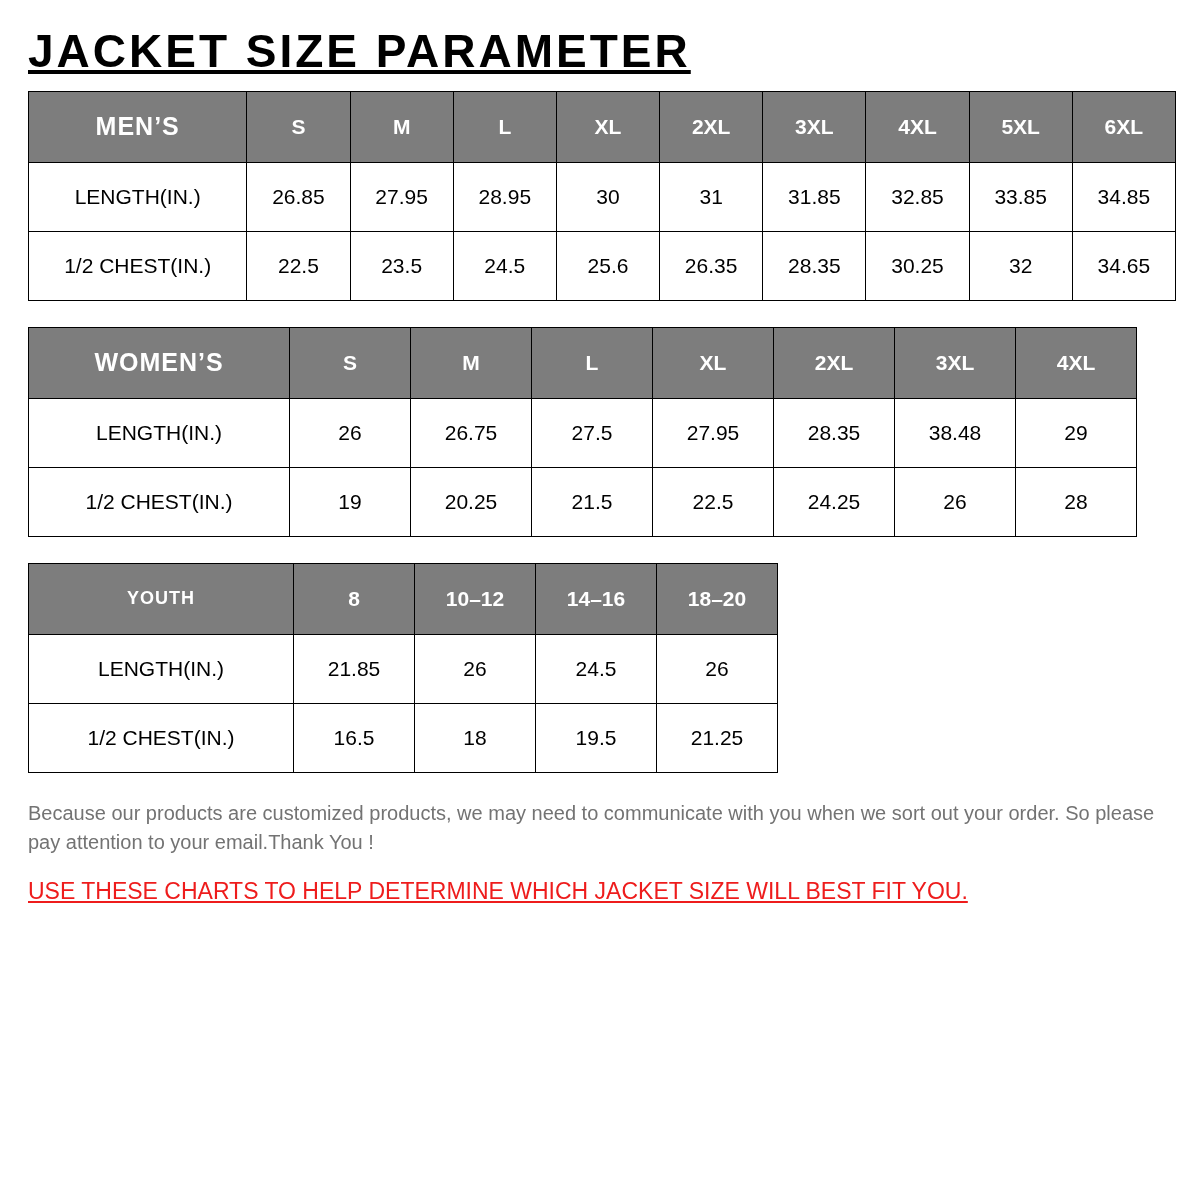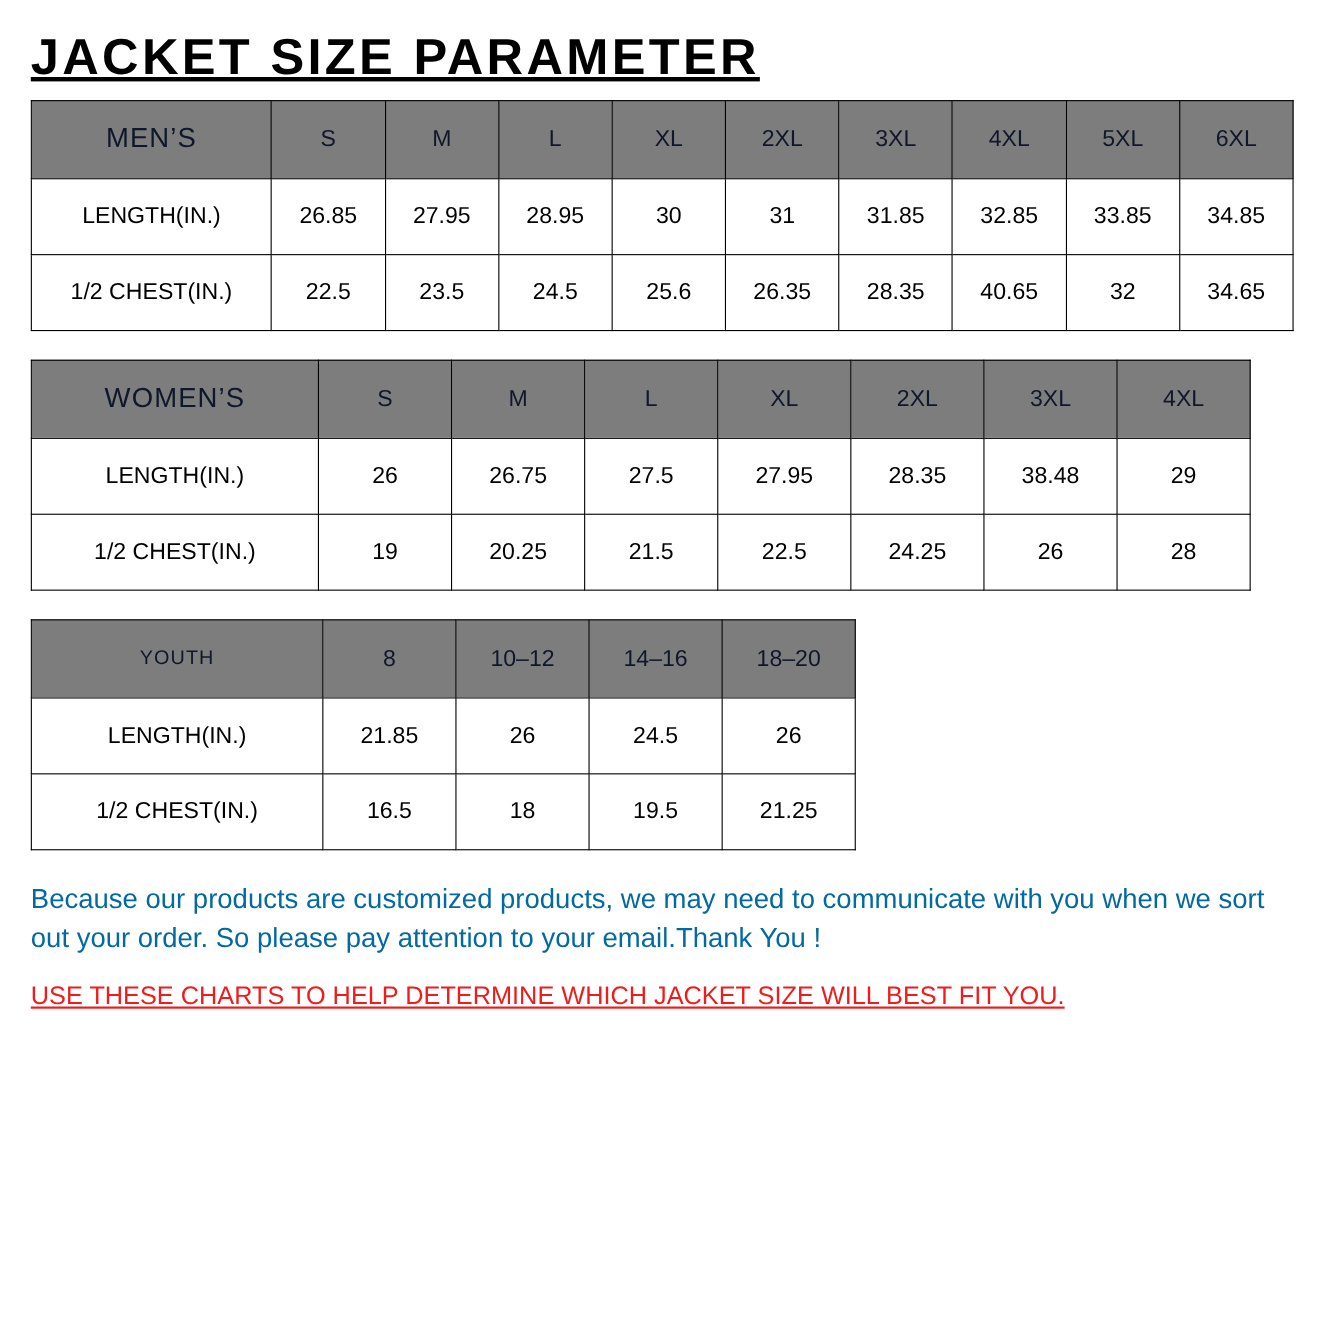--- a/index.html
+++ b/index.html
@@ -47,22 +47,22 @@
     text-align: center;
     vertical-align: middle;
     font-size: 21px;
     color: #000;
     padding: 0;
     height: 68px;
     background: #ffffff;
   }
   table.size-table tr.head td {
     background: #7d7d7d;
-    color: #0f172a;
-    font-weight: normal;
+    color: #ffffff;
+    font-weight: bold;
     height: 70px;
   }
   td.rowlabel {
     font-size: 22px;
   }
   tr.head td.rowlabel {
     font-size: 25px;
     letter-spacing: 1px;
   }
   
@@ -76,22 +76,22 @@
   
   #youth-table { width: 750px; }
   #youth-table col.label { width: 265px; }
   #youth-table col.val { width: 121px; }
   #youth-table tr.head td.rowlabel { font-size: 18px; }
 
   .footer {
     margin-top: 6px;
   }
   .footer-main {
-    color: #0369a1;
-    font-size: 25px;
+    color: #737373;
+    font-size: 20px;
     line-height: 1.45;
     margin: 0 0 20px 0;
     max-width: 1130px;
   }
   .footer-sub {
     color: #ee1c1c;
     font-size: 23px;
     line-height: 1.3;
     margin: 0;
     text-decoration: underline;
@@ -144,21 +144,21 @@
         <td>34.85</td>
       </tr>
       <tr>
         <td class="rowlabel">1/2 CHEST(IN.)</td>
         <td>22.5</td>
         <td>23.5</td>
         <td>24.5</td>
         <td>25.6</td>
         <td>26.35</td>
         <td>28.35</td>
-        <td>40.65</td>
+        <td>30.25</td>
         <td>32</td>
         <td>34.65</td>
       </tr>
     </tbody>
   </table>
 
   <table class="size-table" id="womens-table">
     <colgroup>
       <col class="label">
         <col class="val">

